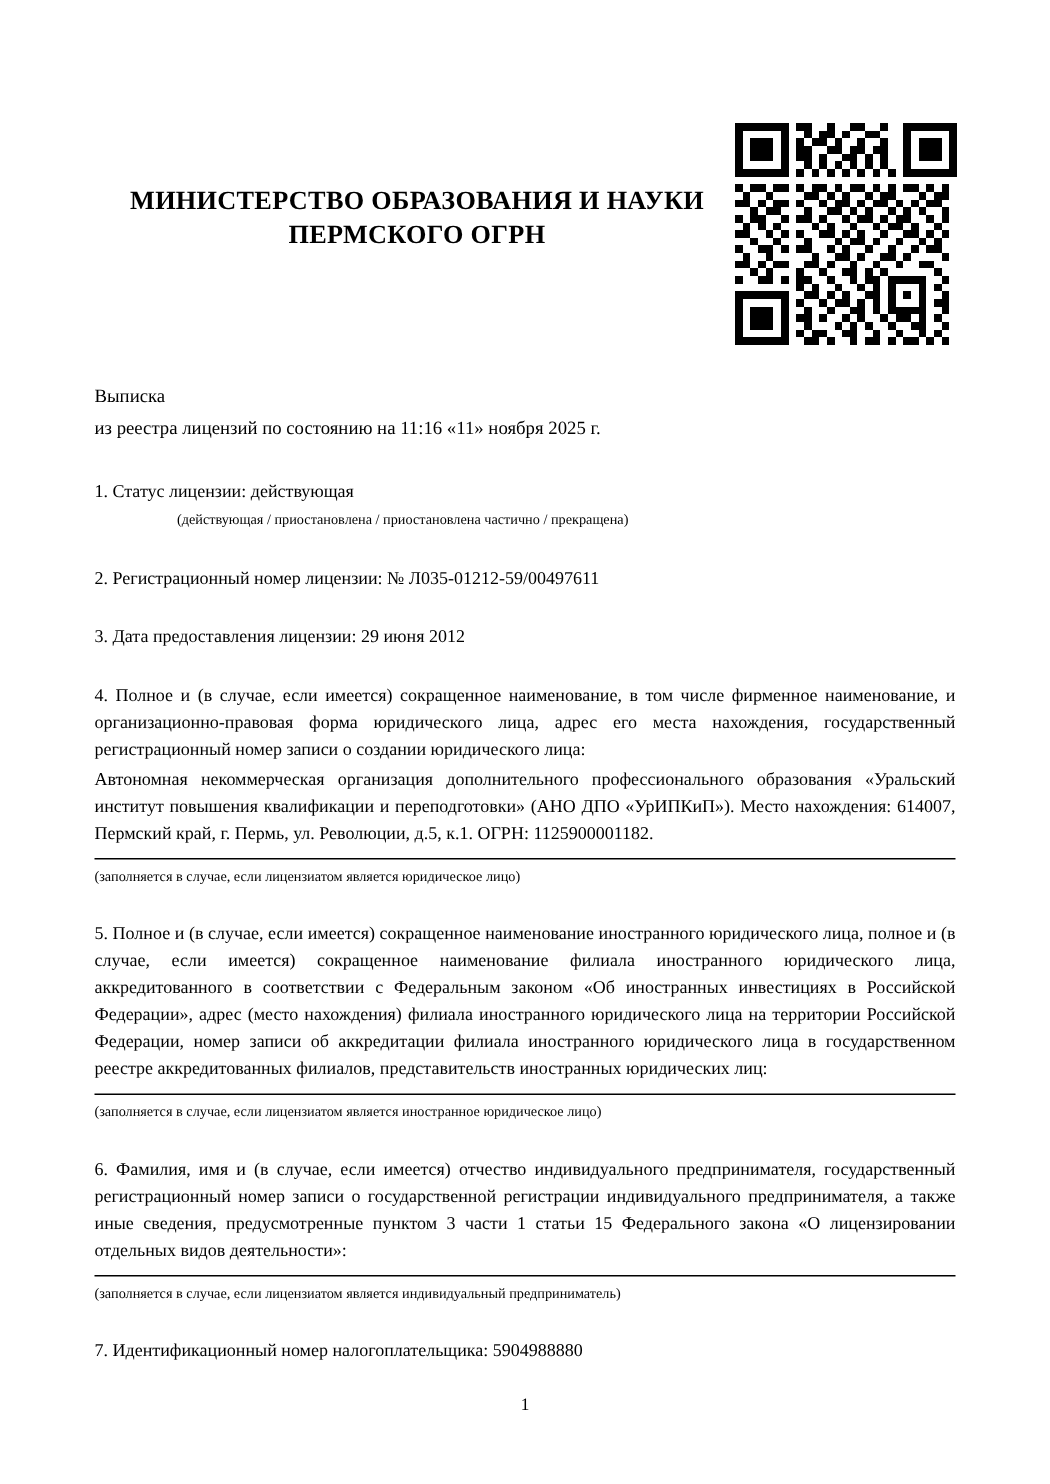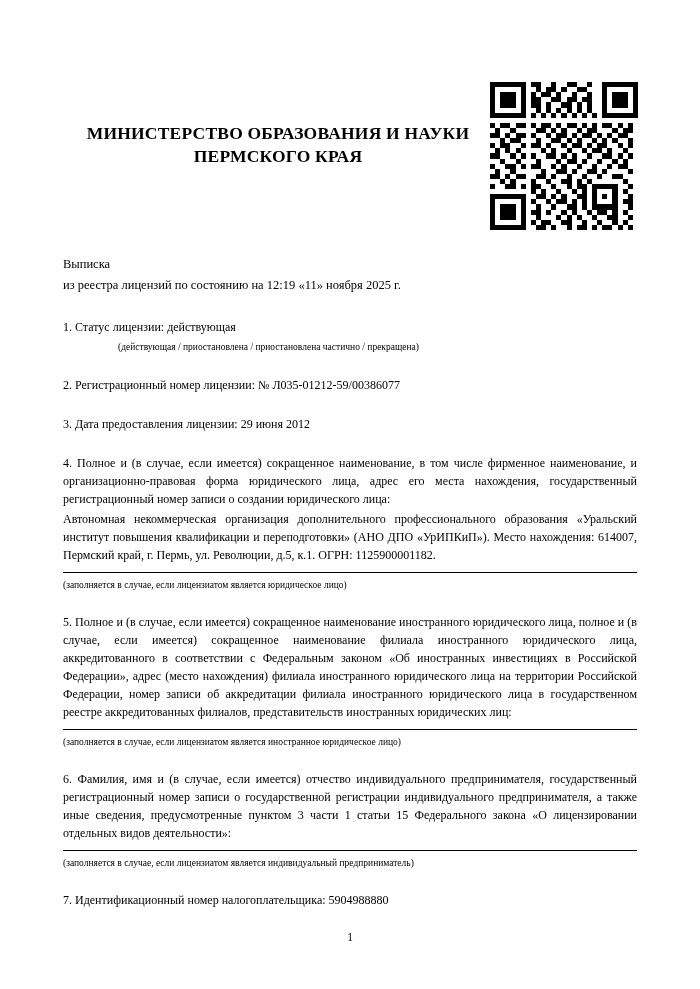--- a/index.html
+++ b/index.html
@@ -363,36 +363,36 @@
           <rect x="22" y="28" width="2" height="1"></rect>
         <rect x="25" y="28" width="1" height="1"></rect>
           <rect x="27" y="28" width="1" height="1"></rect>
       </g>
     </svg>
   </div>
 
   <div class="header">
     <h1>
       <span>МИНИСТЕРСТВО ОБРАЗОВАНИЯ И НАУКИ</span><br>
-      <span>ПЕРМСКОГО КРАЯ</span>
+      <span>ПЕРМСКОГО ОГРН</span>
     </h1>
   </div>
 
   <div class="doc-title">
     <div>Выписка</div>
-    <div>из реестра лицензий по состоянию на 12:19 «11» ноября 2025 г.</div>
+    <div>из реестра лицензий по состоянию на 11:16 «11» ноября 2025 г.</div>
   </div>
 
   <div class="item">
     <span>1. Статус лицензии: действующая</span>
     <div class="note-left">(действующая / приостановлена / приостановлена частично / прекращена)</div>
   </div>
 
   <div class="item">
-    <span>2. Регистрационный номер лицензии: № Л035-01212-59/00386077</span>
+    <span>2. Регистрационный номер лицензии: № Л035-01212-59/00497611</span>
   </div>
 
   <div class="item">
     <span>3. Дата предоставления лицензии: 29 июня 2012</span>
   </div>
 
   <div class="item just">
     <span>4. Полное и (в случае, если имеется) сокращенное наименование, в том числе фирменное наименование, и организационно-правовая форма юридического лица, адрес его места нахождения, государственный регистрационный номер записи о создании юридического лица:</span>
     <div class="just" style="margin-top:2px">Автономная некоммерческая организация дополнительного профессионального образования «Уральский институт повышения квалификации и переподготовки» (АНО ДПО «УрИПКиП»). Место нахождения: 614007, Пермский край, г. Пермь, ул. Революции, д.5, к.1. ОГРН: 1125900001182.</div>
     <hr class="rule">

